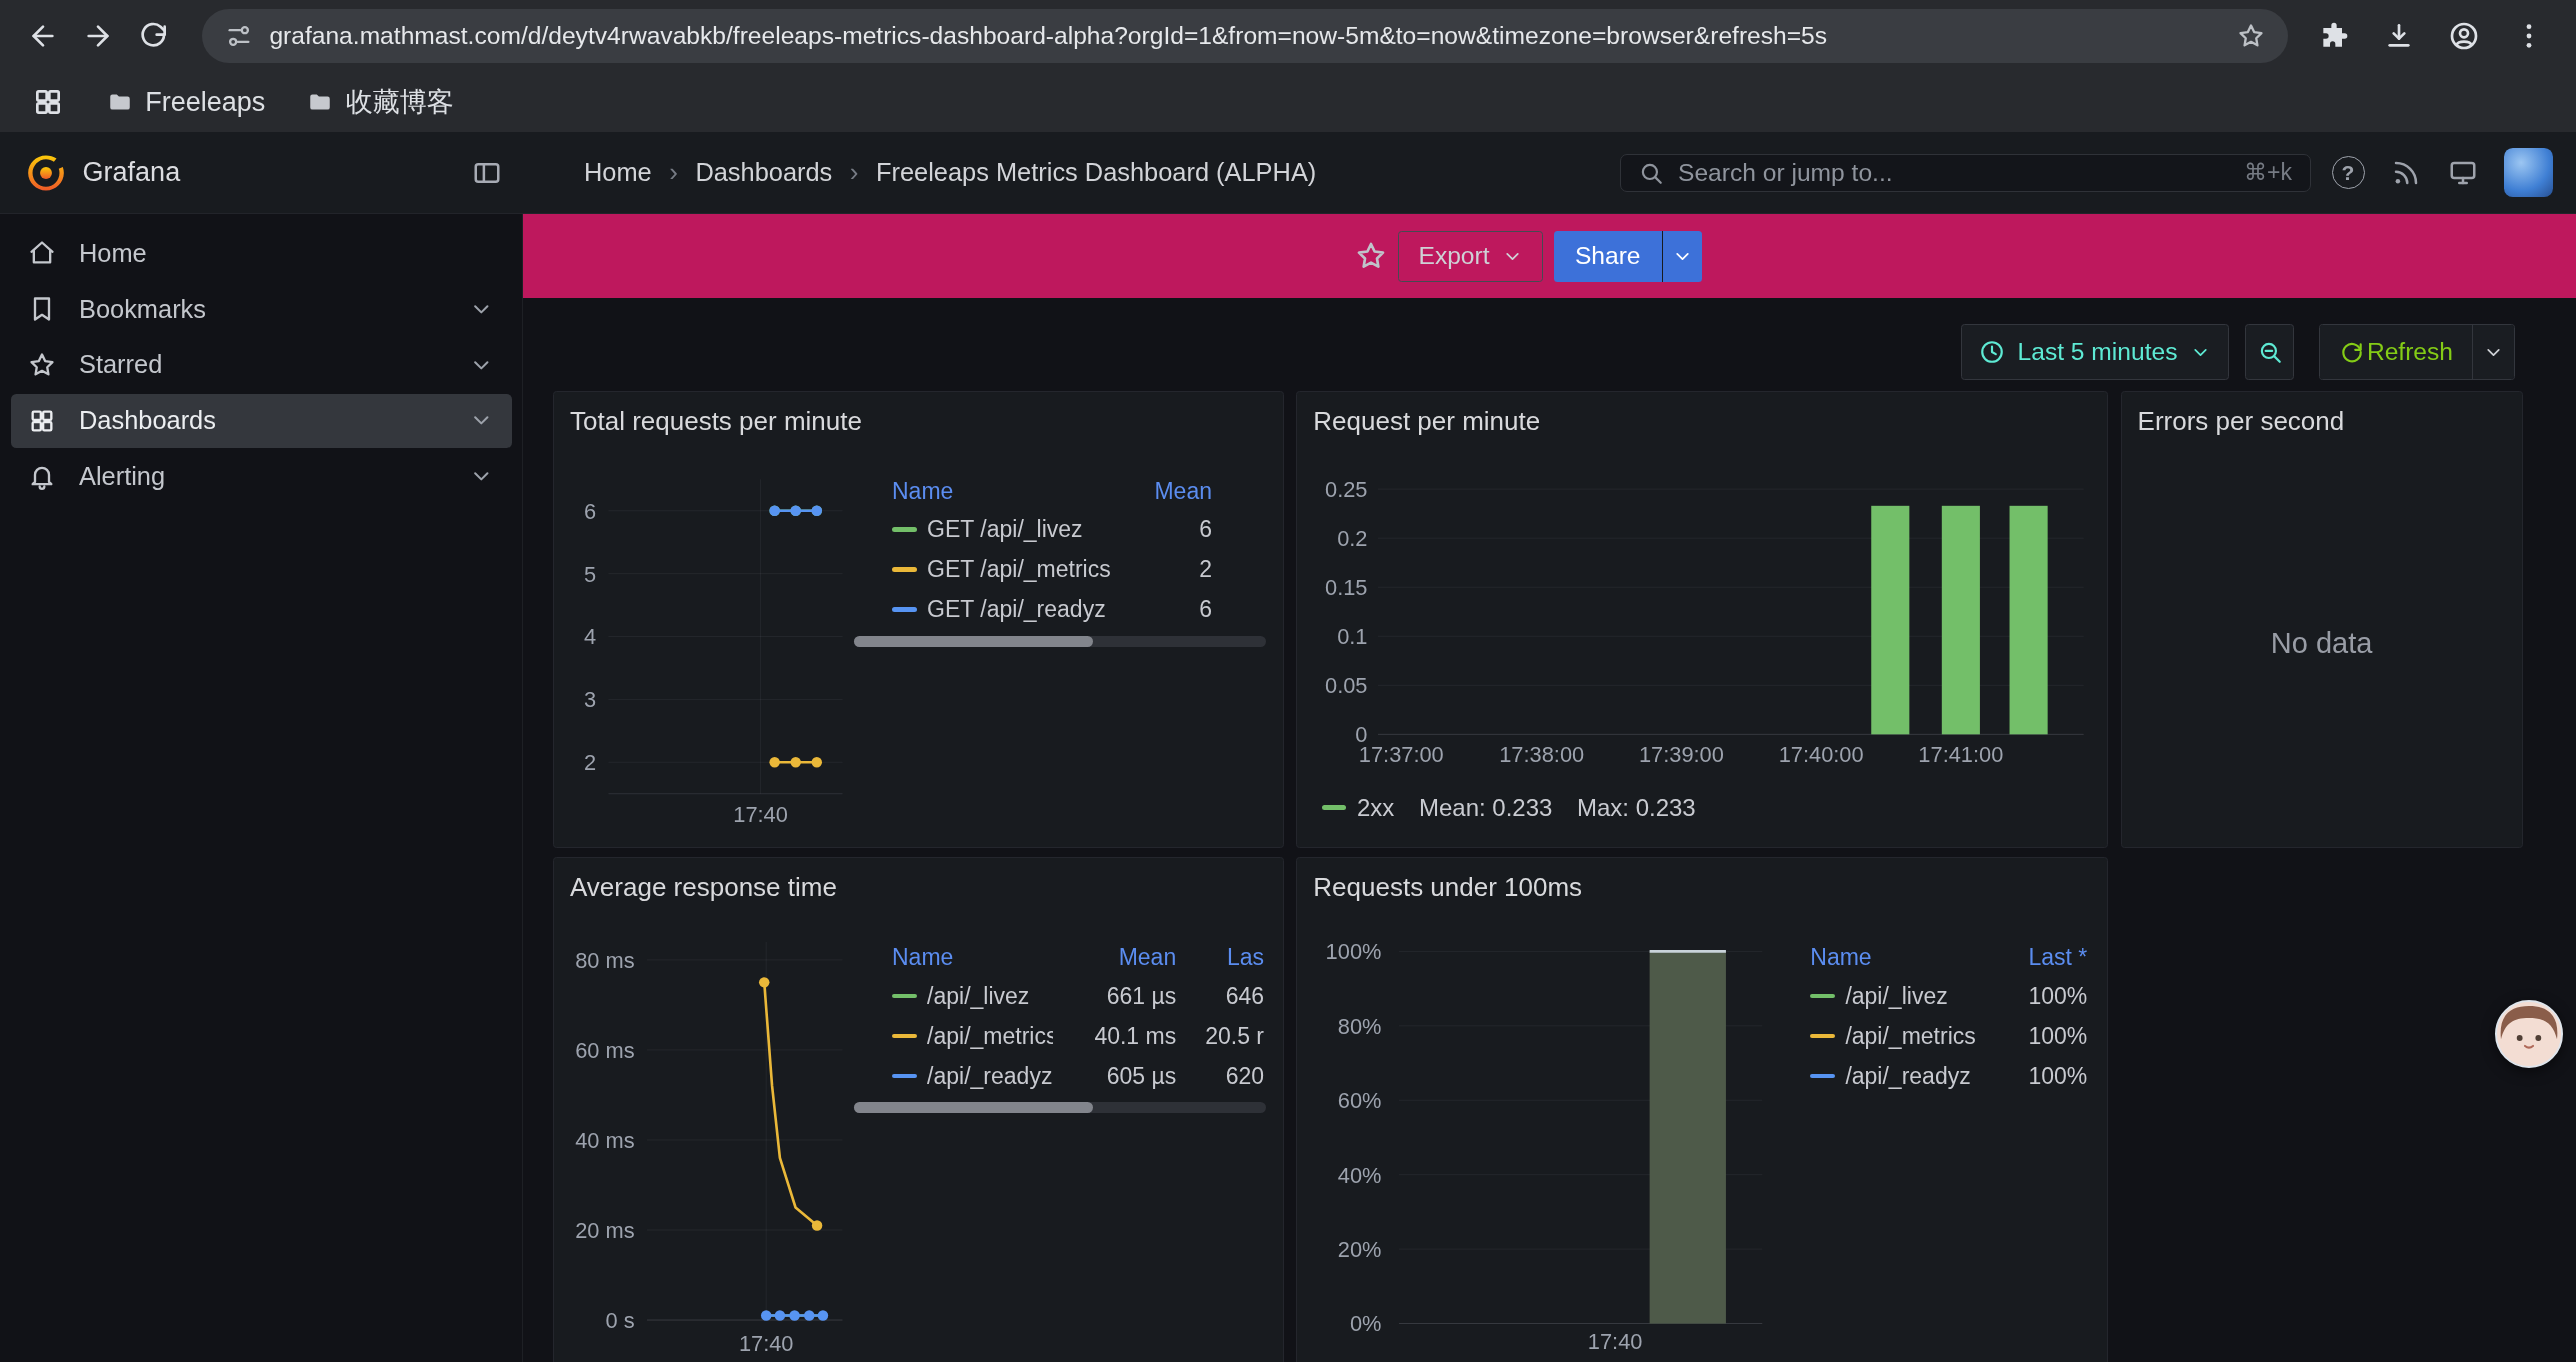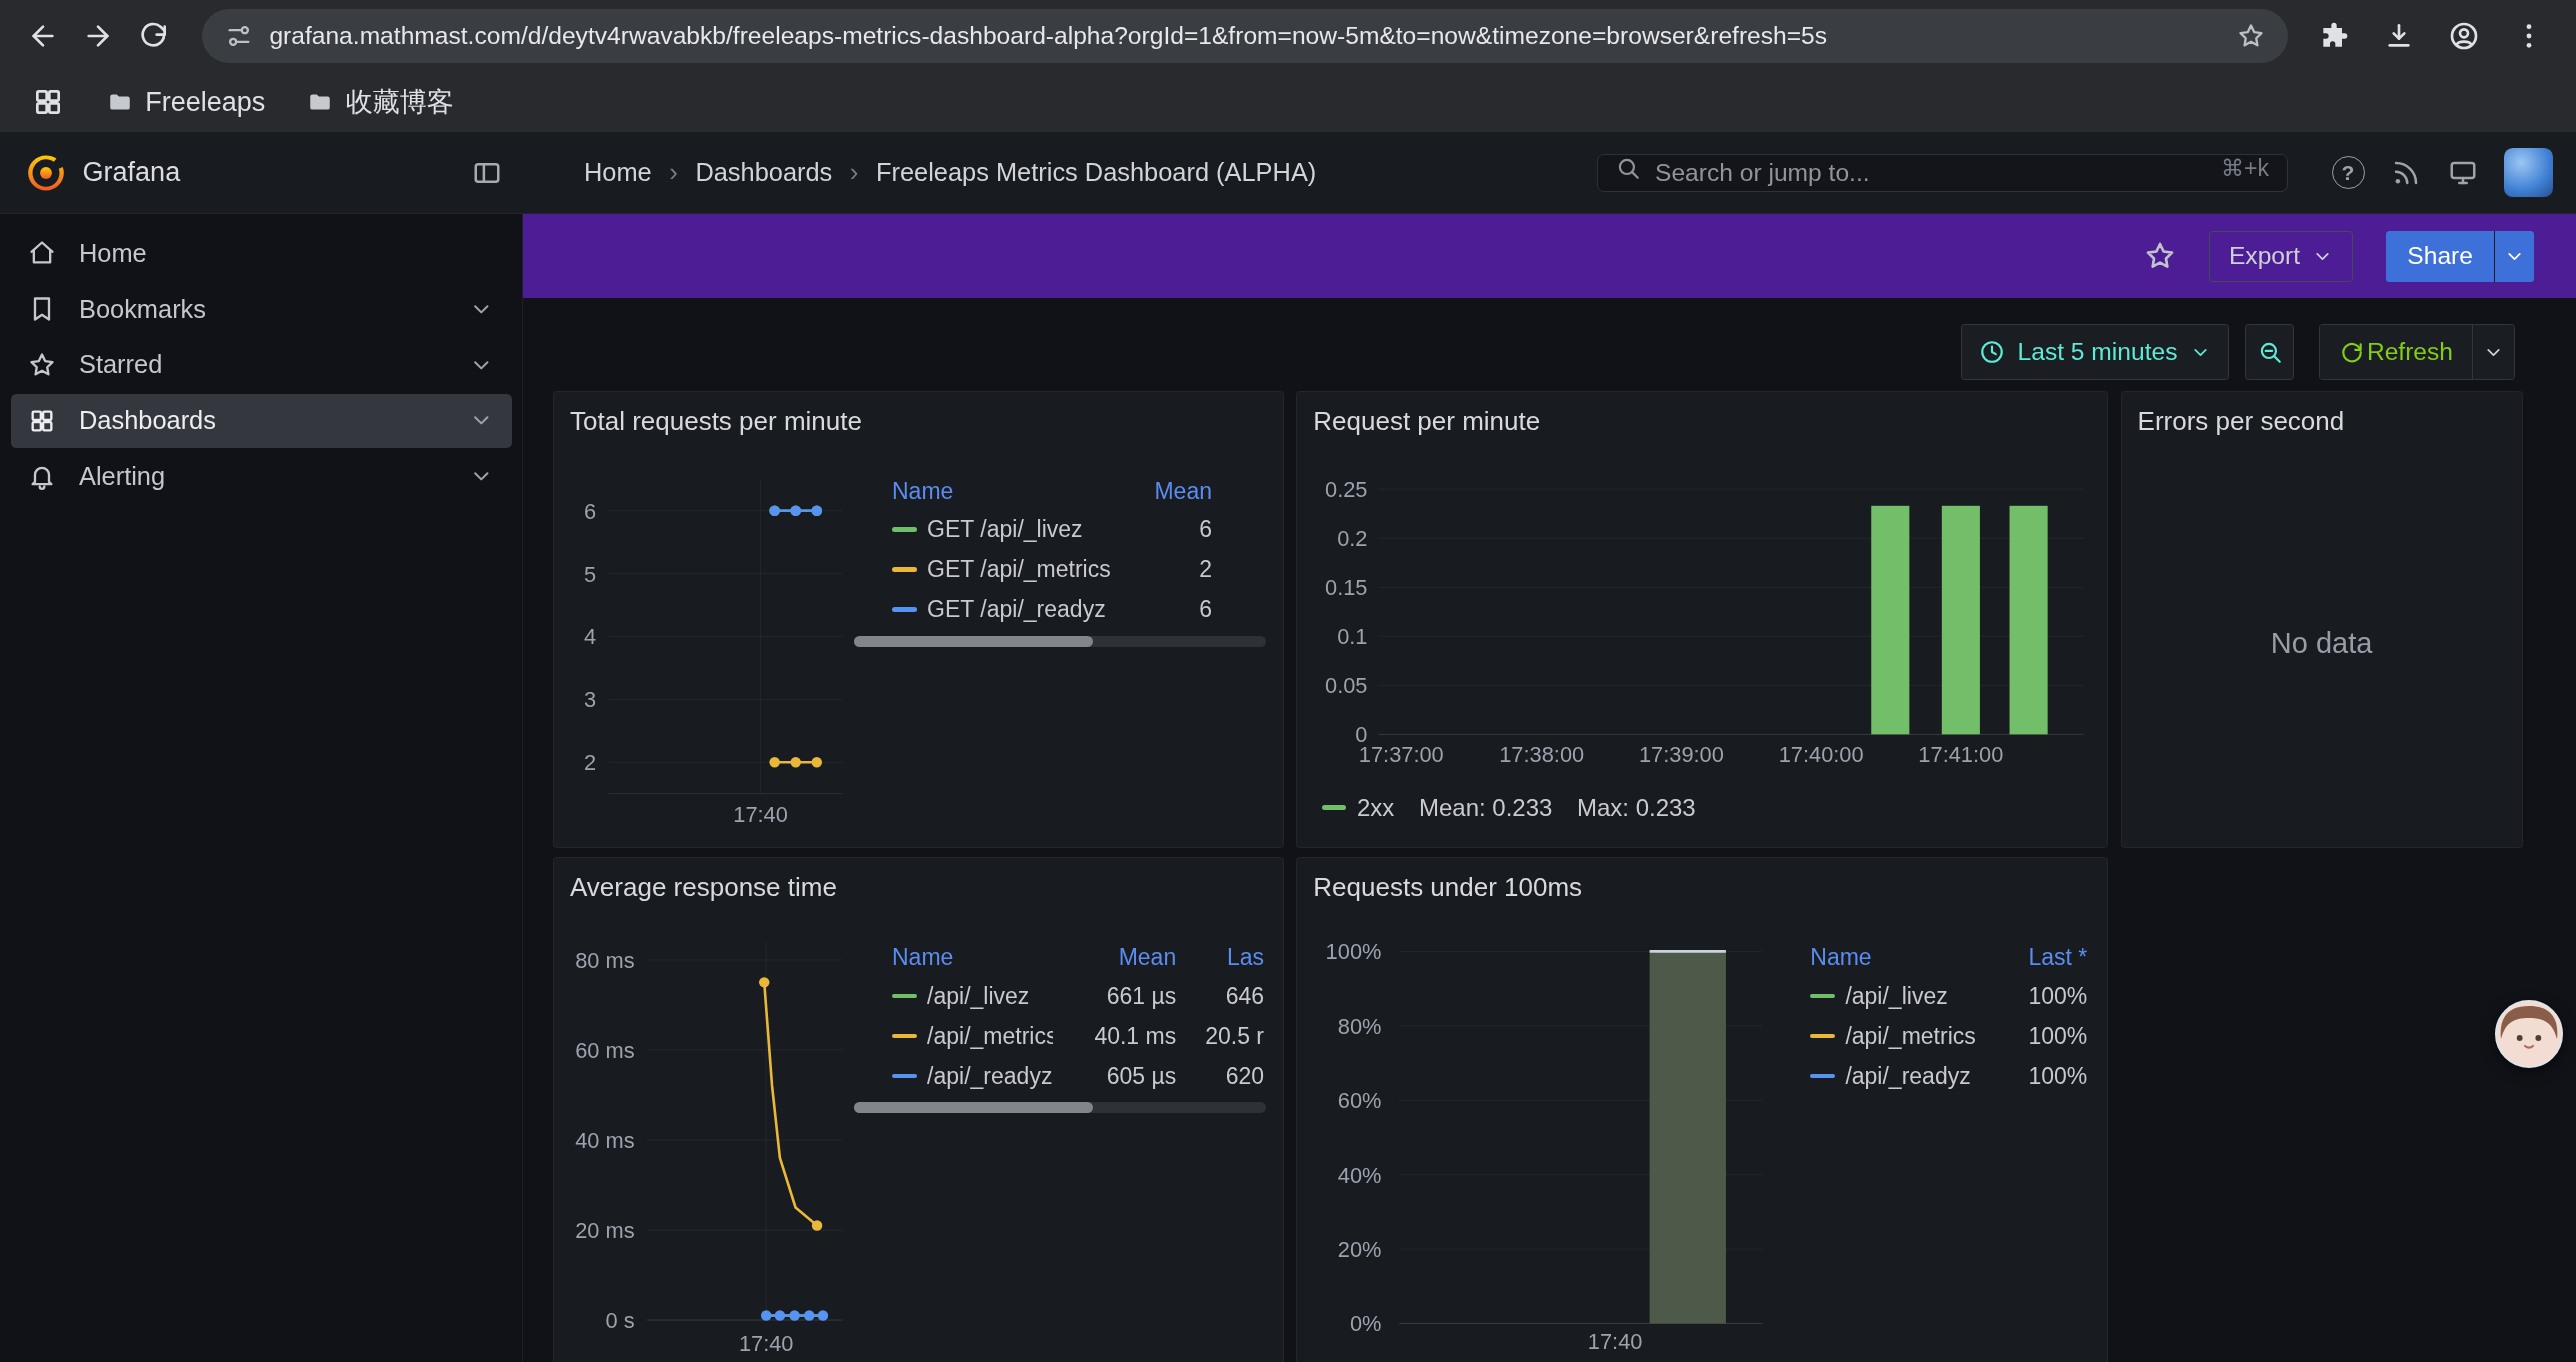--- a/index.html
+++ b/index.html
@@ -48,21 +48,21 @@
   .gf-header-left { width: 523px; flex: 0 0 auto; display: flex; align-items: center; padding: 0 21px 0 24.6px; }
   .logo { width: 42px; height: 42px; }
   .brand { font-size: 27px; color: #dcdde1; margin-left: 16px; }
   .dock-btn { margin-left: auto; color: #a7abb4; display: flex; }
   .dock-btn svg { width: 30px; height: 30px; }
   .breadcrumb { display: flex; align-items: center; margin-left: 61px; font-size: 25.4px; color: #d2d4d8; white-space: nowrap; }
   .breadcrumb .sep { color: #767b84; padding: 0 17.5px; font-size: 26px; }
   .gf-header-spacer { flex: 1; }
   .search-box {
     width: 691px; height: 38px; background: #13151a; border: 0.9px solid #2f3238; border-radius: 7px;
-    display: flex; padding: 0 17.5px; gap: 14px; margin-right: 23px;
+    display: flex; align-items: center; padding: 0 17.5px; gap: 14px; 
   }
   .search-box svg { width: 26px; height: 26px; color: #8f949d; flex: 0 0 auto; }
   .search-input { background: transparent; border: 0; outline: 0; flex: 1; min-width: 0; color: #c3c6cc; font: 24.6px "Liberation Sans", sans-serif; }
   .search-input::placeholder { color: #8f949d; }
   .search-shortcut { color: #767b84; font-size: 23px; flex: 0 0 auto; }
   .hdr-icon { width: 40px; height: 40px; display: flex; align-items: center; justify-content: center; color: #9ea3ac; margin-left: 17.5px; }
   .hdr-icon svg { width: 30px; height: 30px; }
   .help-circle { width: 33px; height: 33px; border: 1.8px solid #9ea3ac; border-radius: 50%; display: flex; align-items: center; justify-content: center; font-size: 21px; font-weight: bold; }
   .gf-avatar {
     width: 49px; height: 49px; border-radius: 8.8px; margin-left: 21px;
@@ -79,22 +79,22 @@
     border-radius: 5.3px; color: #c4c7cd; font-size: 25.4px; margin-bottom: 1.8px;
   }
   .side-item svg { width: 28px; height: 28px; flex: 0 0 auto; }
   .side-item .chev { margin-left: auto; color: #9da2ab; }
   .side-item .chev svg { width: 24.6px; height: 24.6px; }
   .side-item.active { background: #34373d; color: #eceef1; }
 
   
   .main { position: absolute; top: 214px; left: 523px; width: 2053px; bottom: 0; }
   .dash-toolbar {
-    height: 84px; display: flex; align-items: center; justify-content: flex-end;
-    padding-right: 42px; gap: 33px; background: #4c1d95;
+    height: 84px; display: flex; align-items: center; justify-content: center;
+    padding-right: 42px; gap: 11px; background: #be185d;
   }
   .star-btn { color: #c0c3ca; display: flex; }
   .star-btn svg { width: 32px; height: 32px; }
   .btn-secondary {
     height: 51px; display: flex; align-items: center; gap: 12.3px; padding: 0 19px;
     border: 0.9px solid #464a52; border-radius: 3.5px; color: #cfd1d6; font-size: 24.6px; background: transparent;
   }
   .btn-secondary svg, .split-chev svg { width: 21px; height: 21px; }
   .share-split { display: flex; height: 51px; border-radius: 3.5px; overflow: hidden; }
   .share-main { background: #3d71d9; color: #ffffff; font-size: 24.6px; display: flex; align-items: center; padding: 0 21px; border: 0; }

